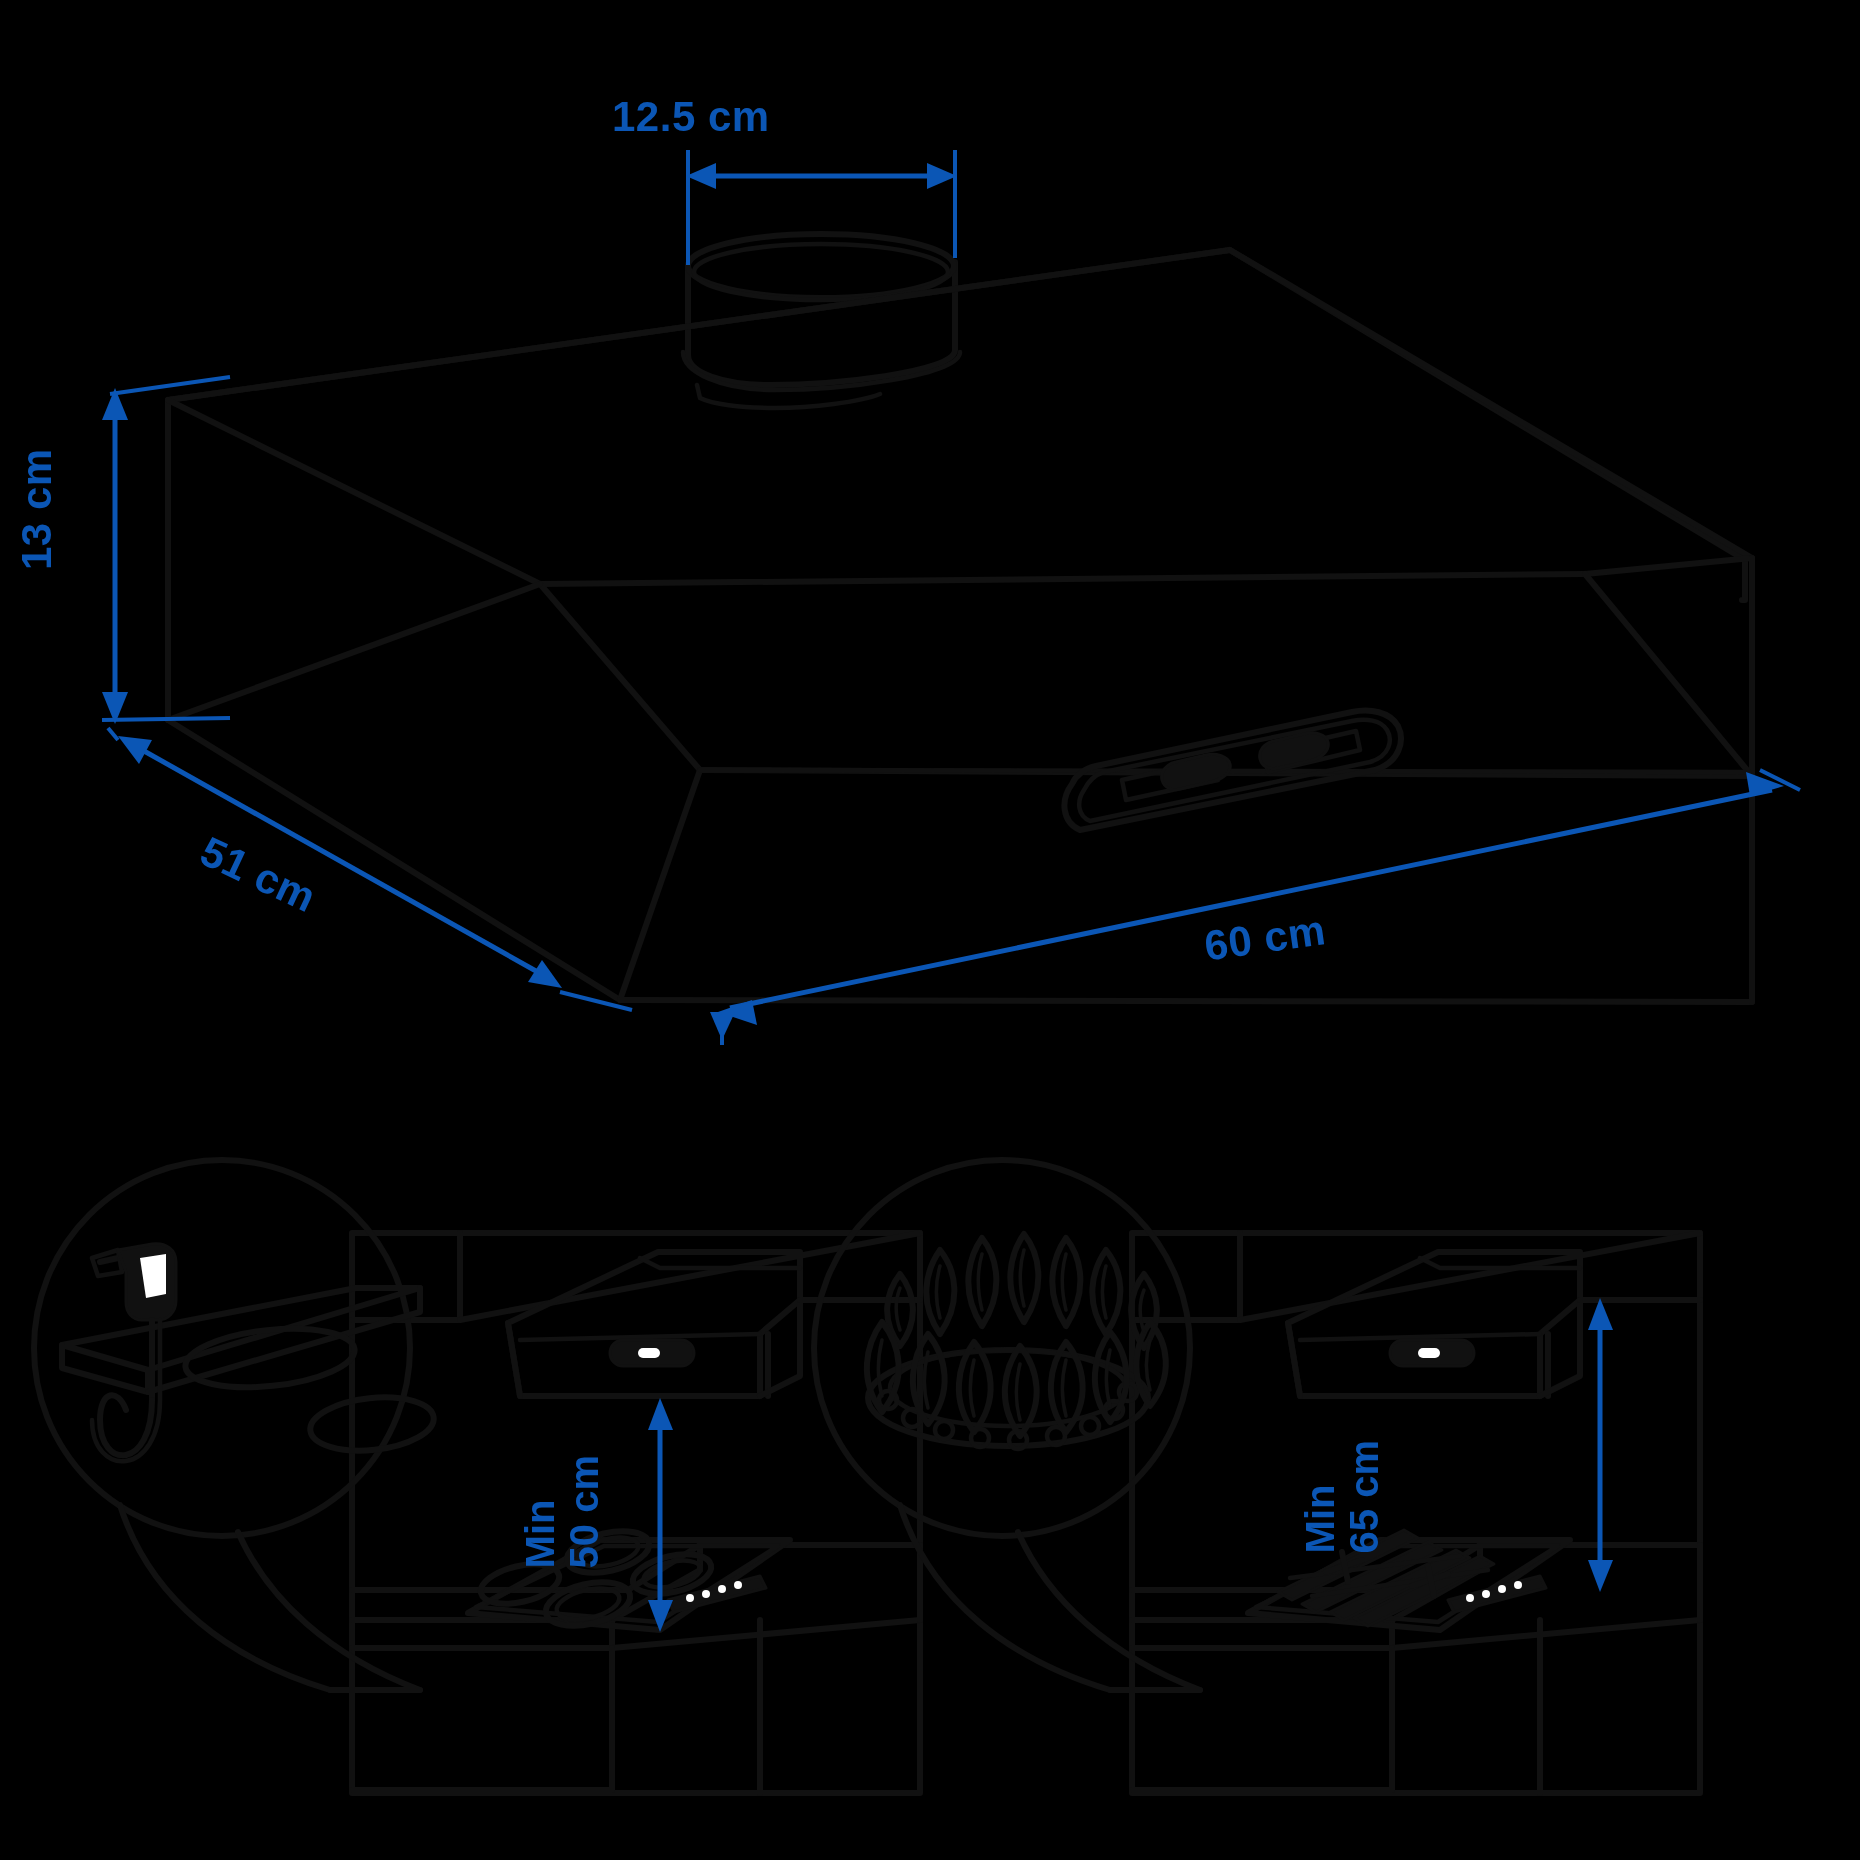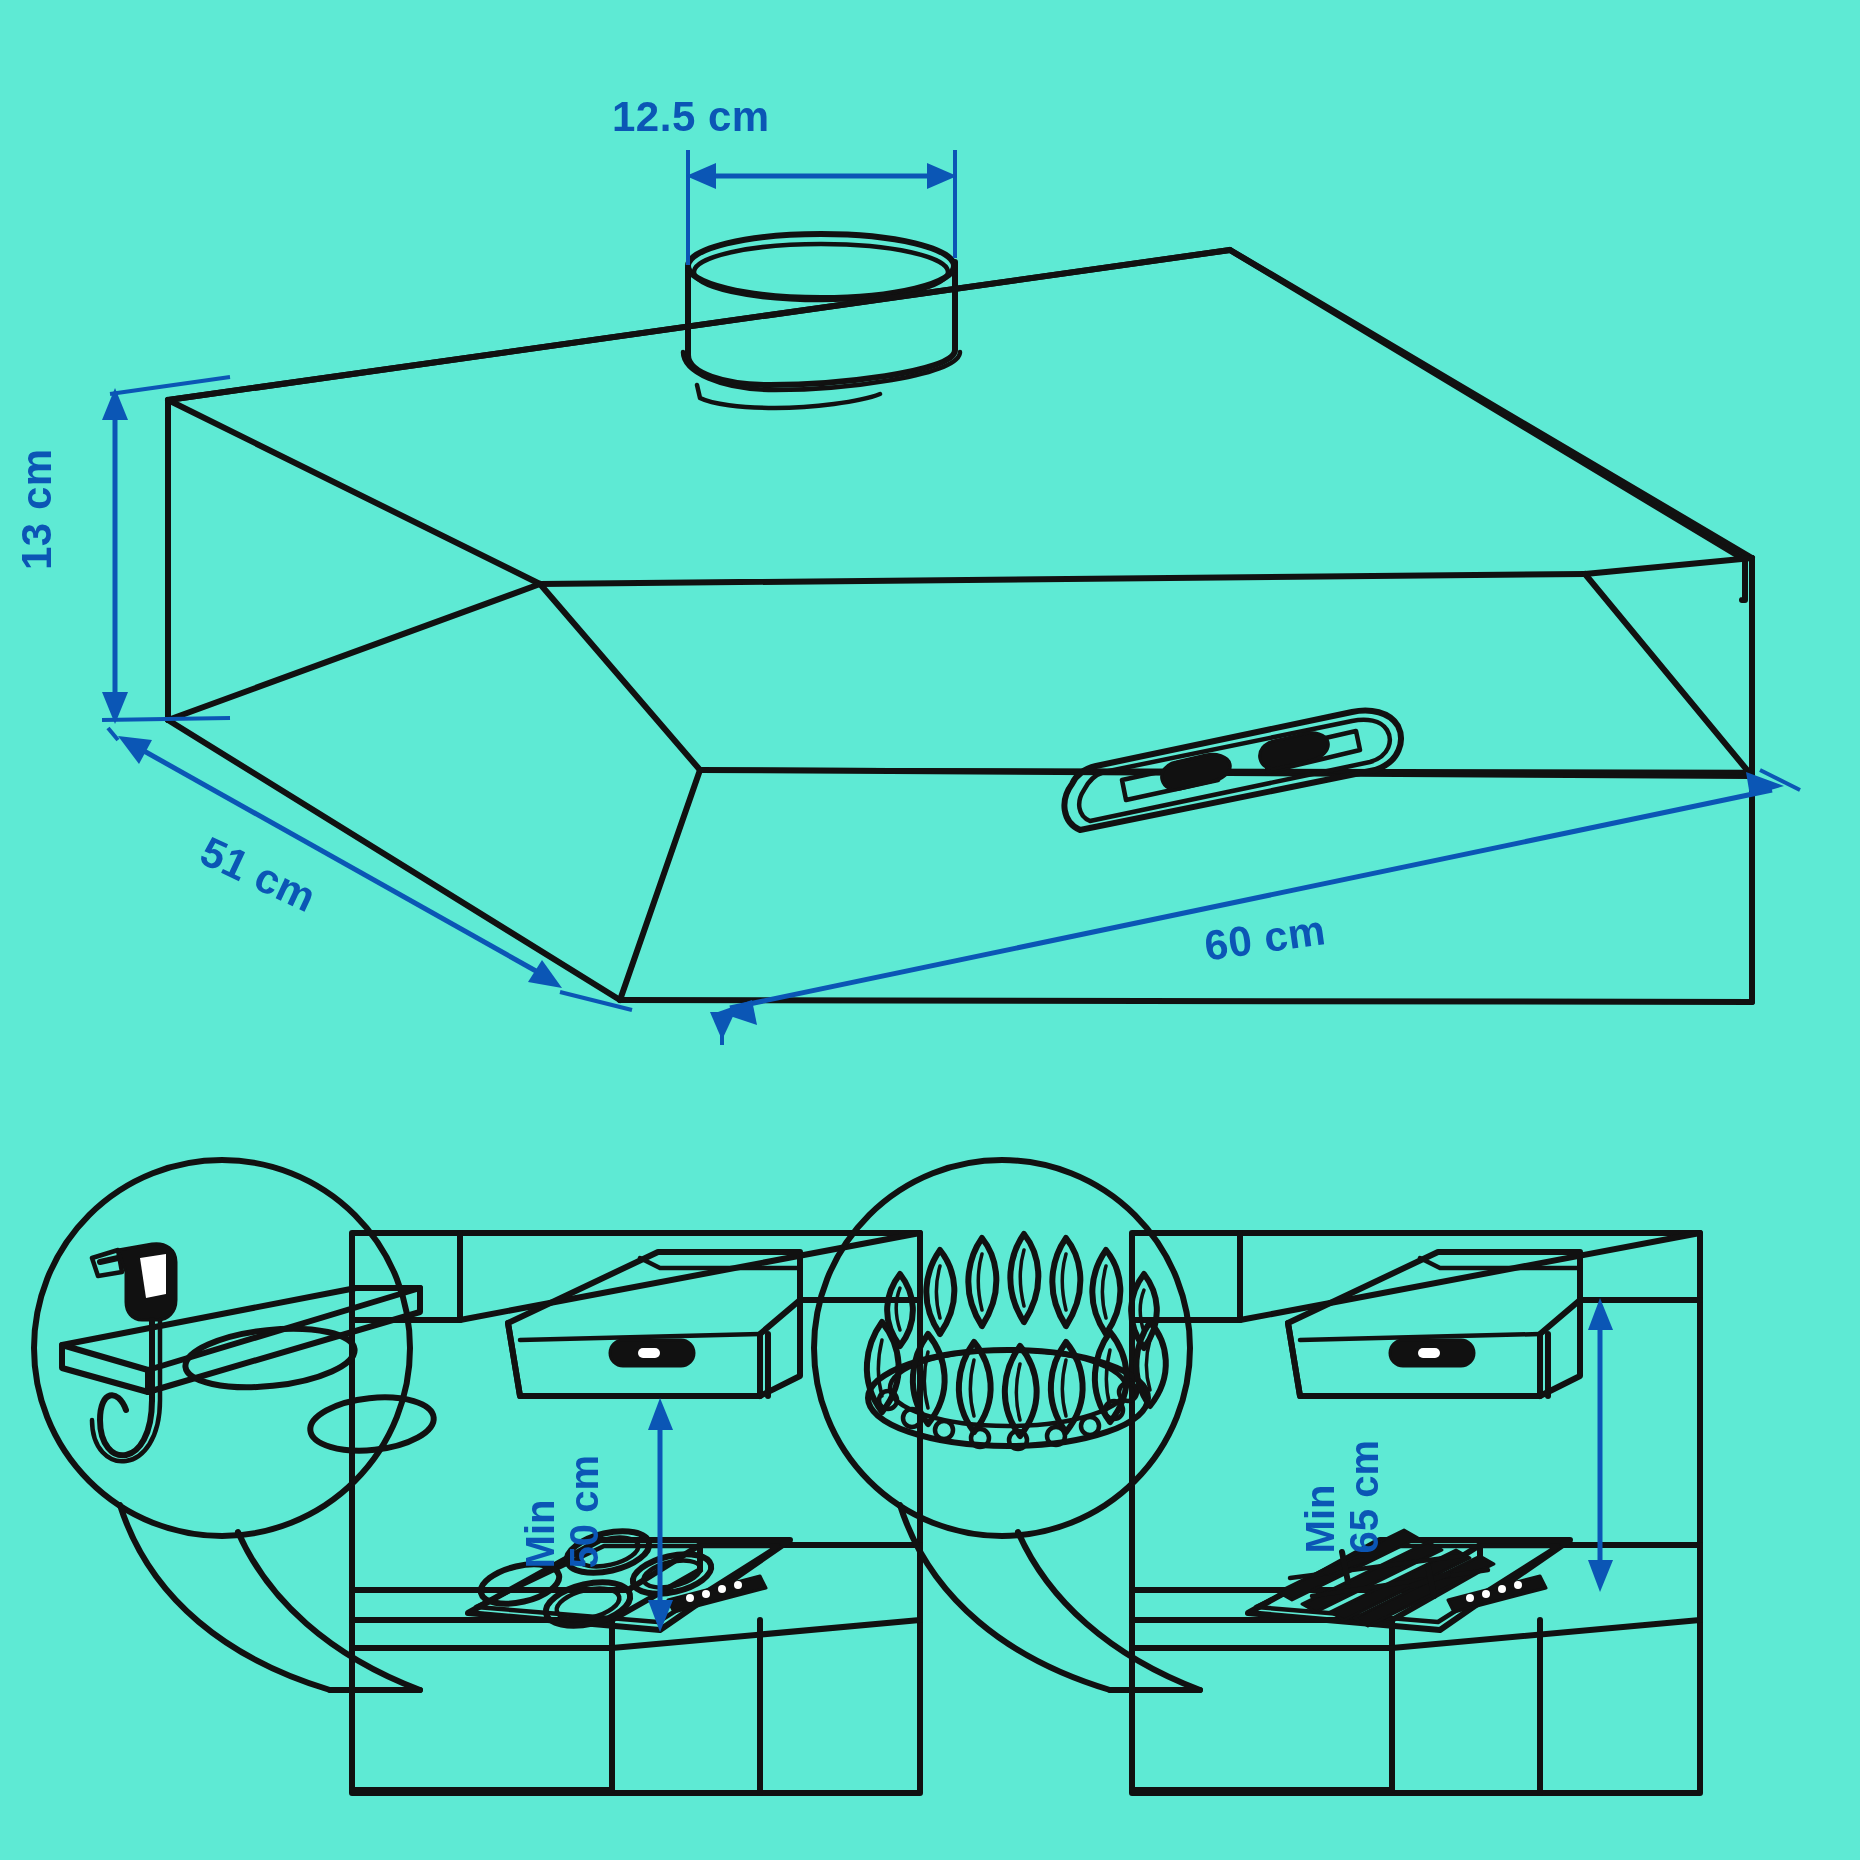--- a/index.html
+++ b/index.html
@@ -10,21 +10,21 @@
   body {
     width: 1860px;
     height: 1860px;
     font-family: "Liberation Sans", sans-serif;
     overflow: hidden;
   }
   #page {
     position: relative;
     width: 1860px;
     height: 1860px;
-    background: #5eead4;
+    background: #000000;
   }
   svg.layer {
     position: absolute;
     top: 0;
     left: 0;
     width: 1860px;
     height: 1860px;
   }
   .ink {
     fill: none;

